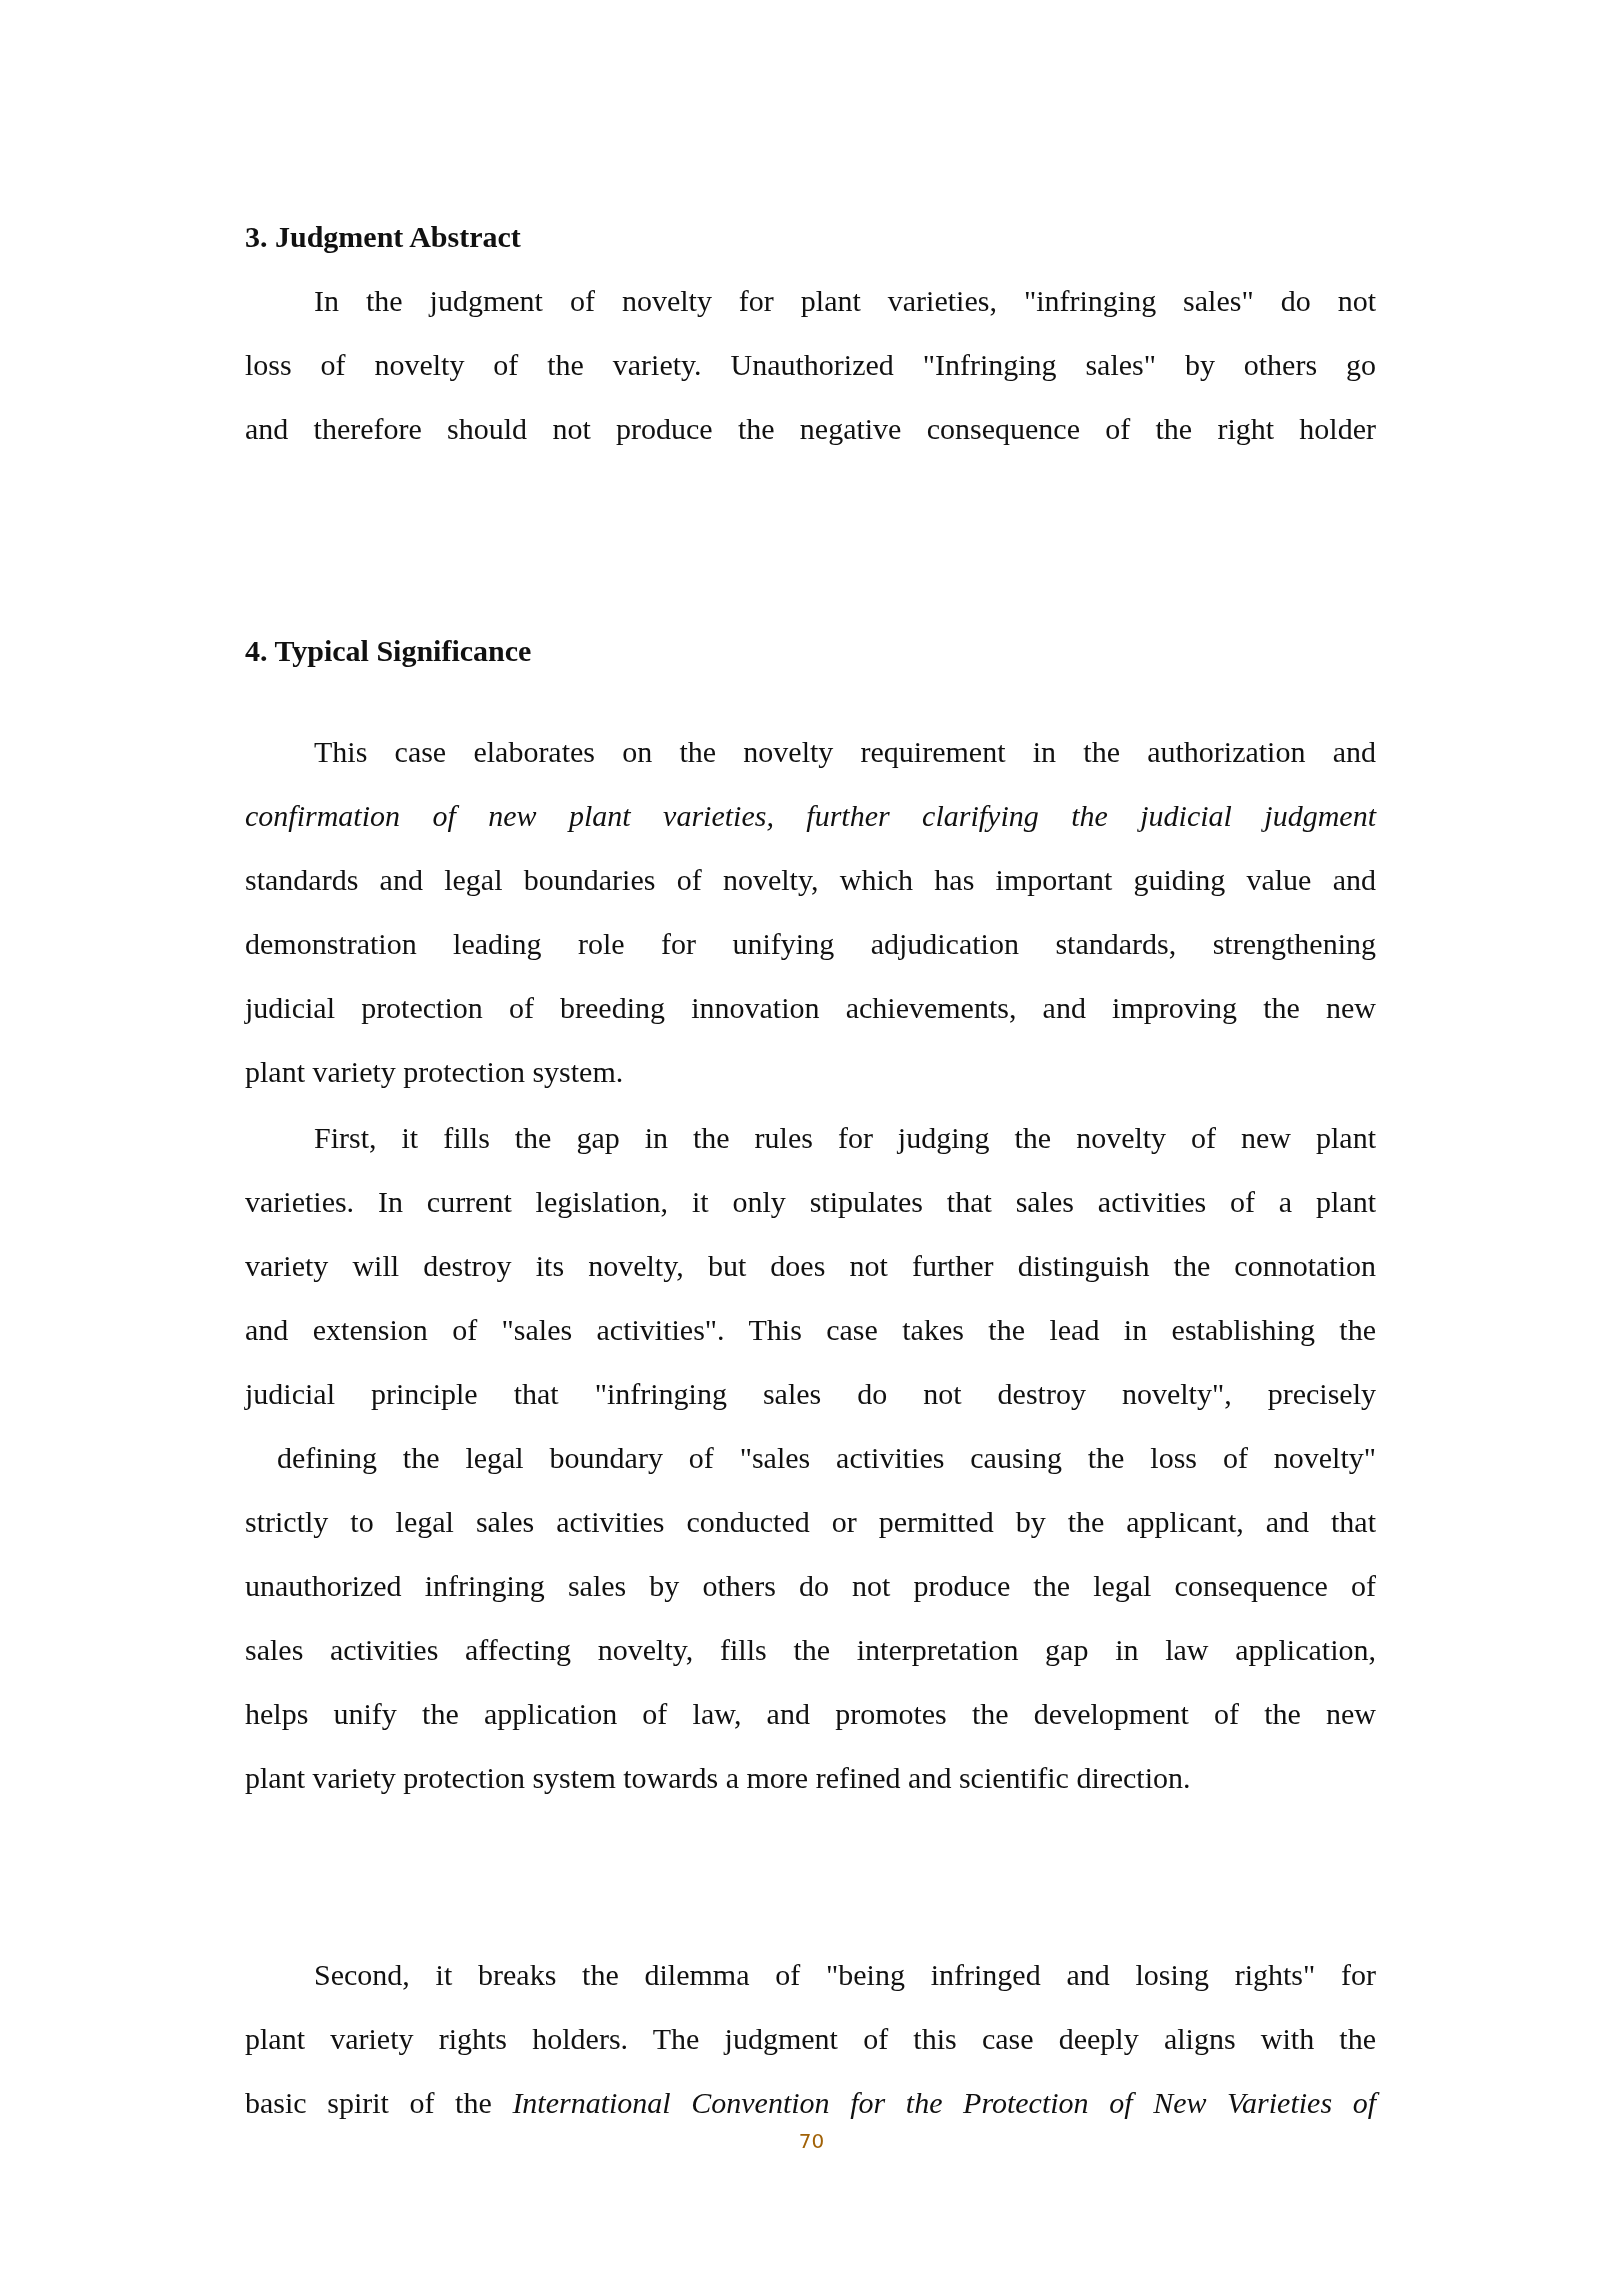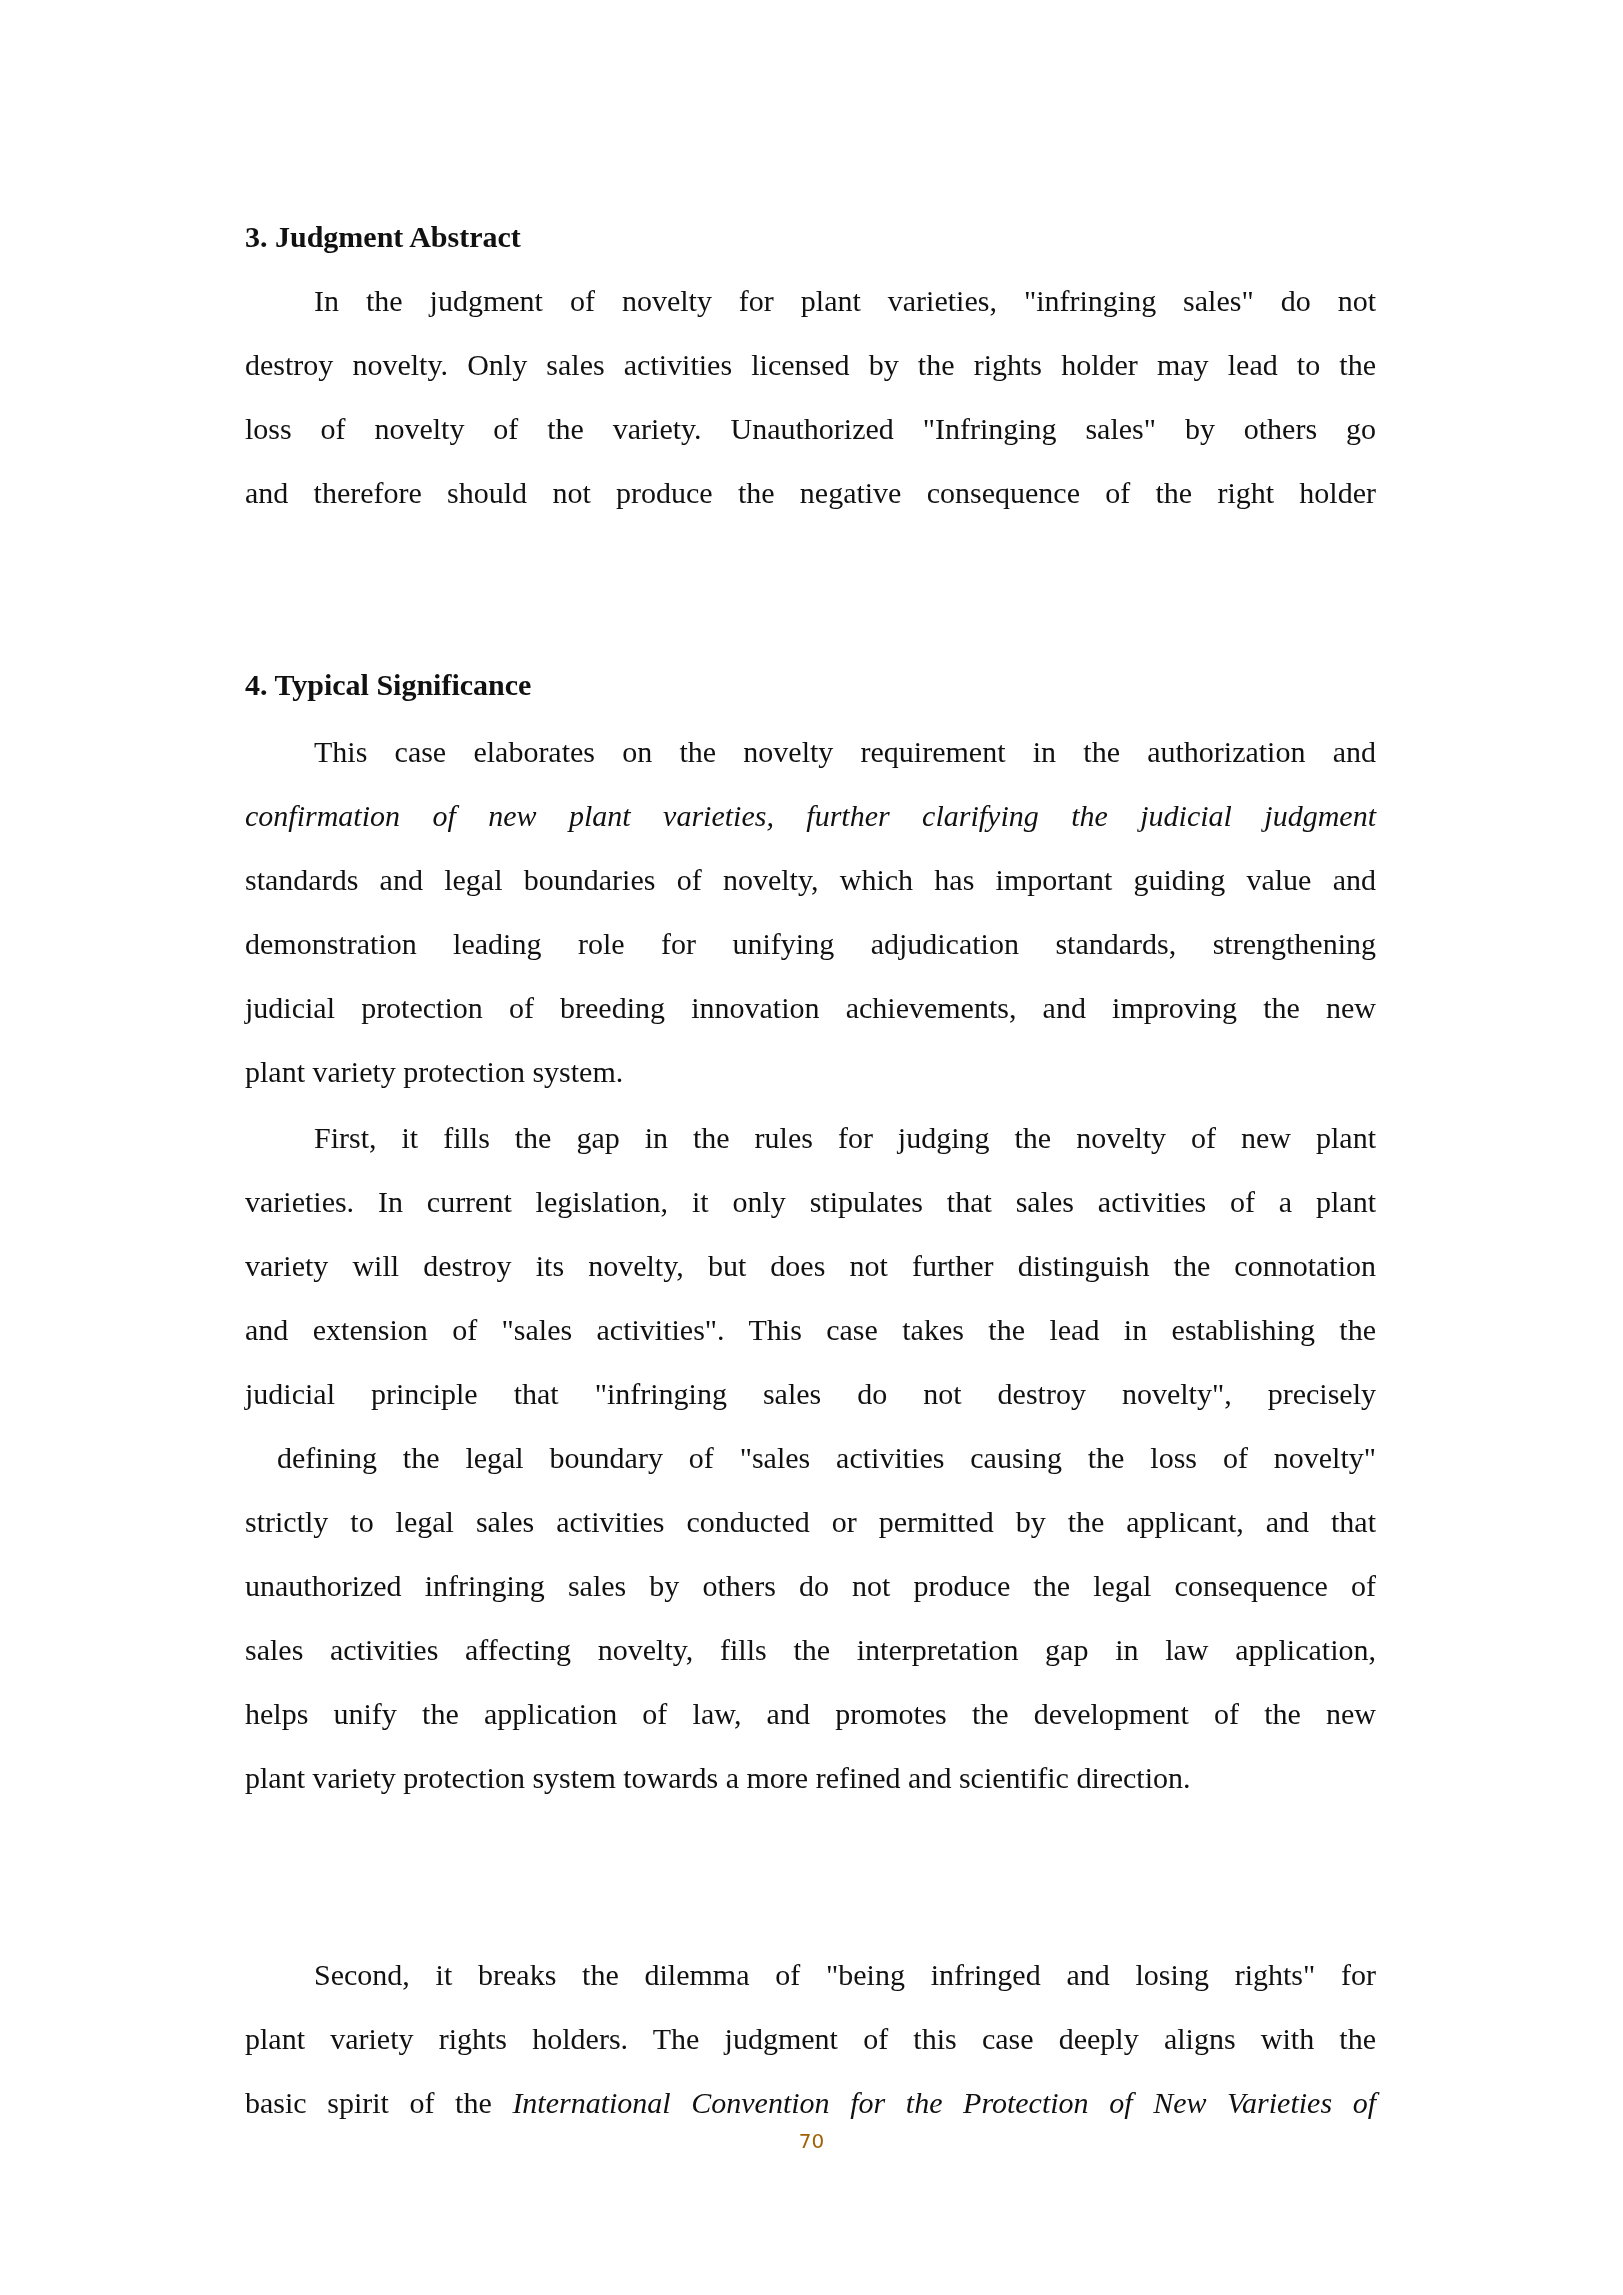--- a/index.html
+++ b/index.html
@@ -47,26 +47,25 @@
 </style>
 </head>
 <body>
 
 <div class="page">
 
   <div class="heading" style="top:205px;">3. Judgment Abstract</div>
 
   <div class="para" style="top:269px; text-indent:0;">
     <span class="line indent" style="white-space: normal; text-align-last: justify;">In the judgment of novelty for plant varieties, "infringing sales" do not</span>
-    <span class="line" style="white-space: normal; text-align-last: justify;">destroy novelty. Only sales activities licensed by the rights holder may lead to the</span>
     <span class="line" style="white-space: normal; text-align-last: justify;">loss of novelty of the variety. Unauthorized "Infringing sales" by others go</span>
     <span class="line" style="white-space: normal; text-align-last: justify;">and therefore should not produce the negative consequence of the right holder</span>
   </div>
 
-  <div class="heading" style="top:653px;">4. Typical Significance</div>
+  <div class="heading" style="top:619px;">4. Typical Significance</div>
 
   <div class="para" style="top:720px; text-indent:0;">
     <span class="line indent" style="white-space: normal; text-align-last: justify;">This case elaborates on the novelty requirement in the authorization and</span>
     <span class="line" style="white-space: normal; text-align-last: justify; font-style: italic;">confirmation of new plant varieties, further clarifying the judicial judgment</span>
     <span class="line" style="white-space: normal; text-align-last: justify;">standards and legal boundaries of novelty, which has important guiding value and</span>
     <span class="line" style="white-space: normal; text-align-last: justify;">demonstration leading role for unifying adjudication standards, strengthening</span>
     <span class="line" style="white-space: normal; text-align-last: justify;">judicial protection of breeding innovation achievements, and improving the new</span>
     <span class="line last" style="white-space: nowrap;">plant variety protection system.</span>
   </div>
 

